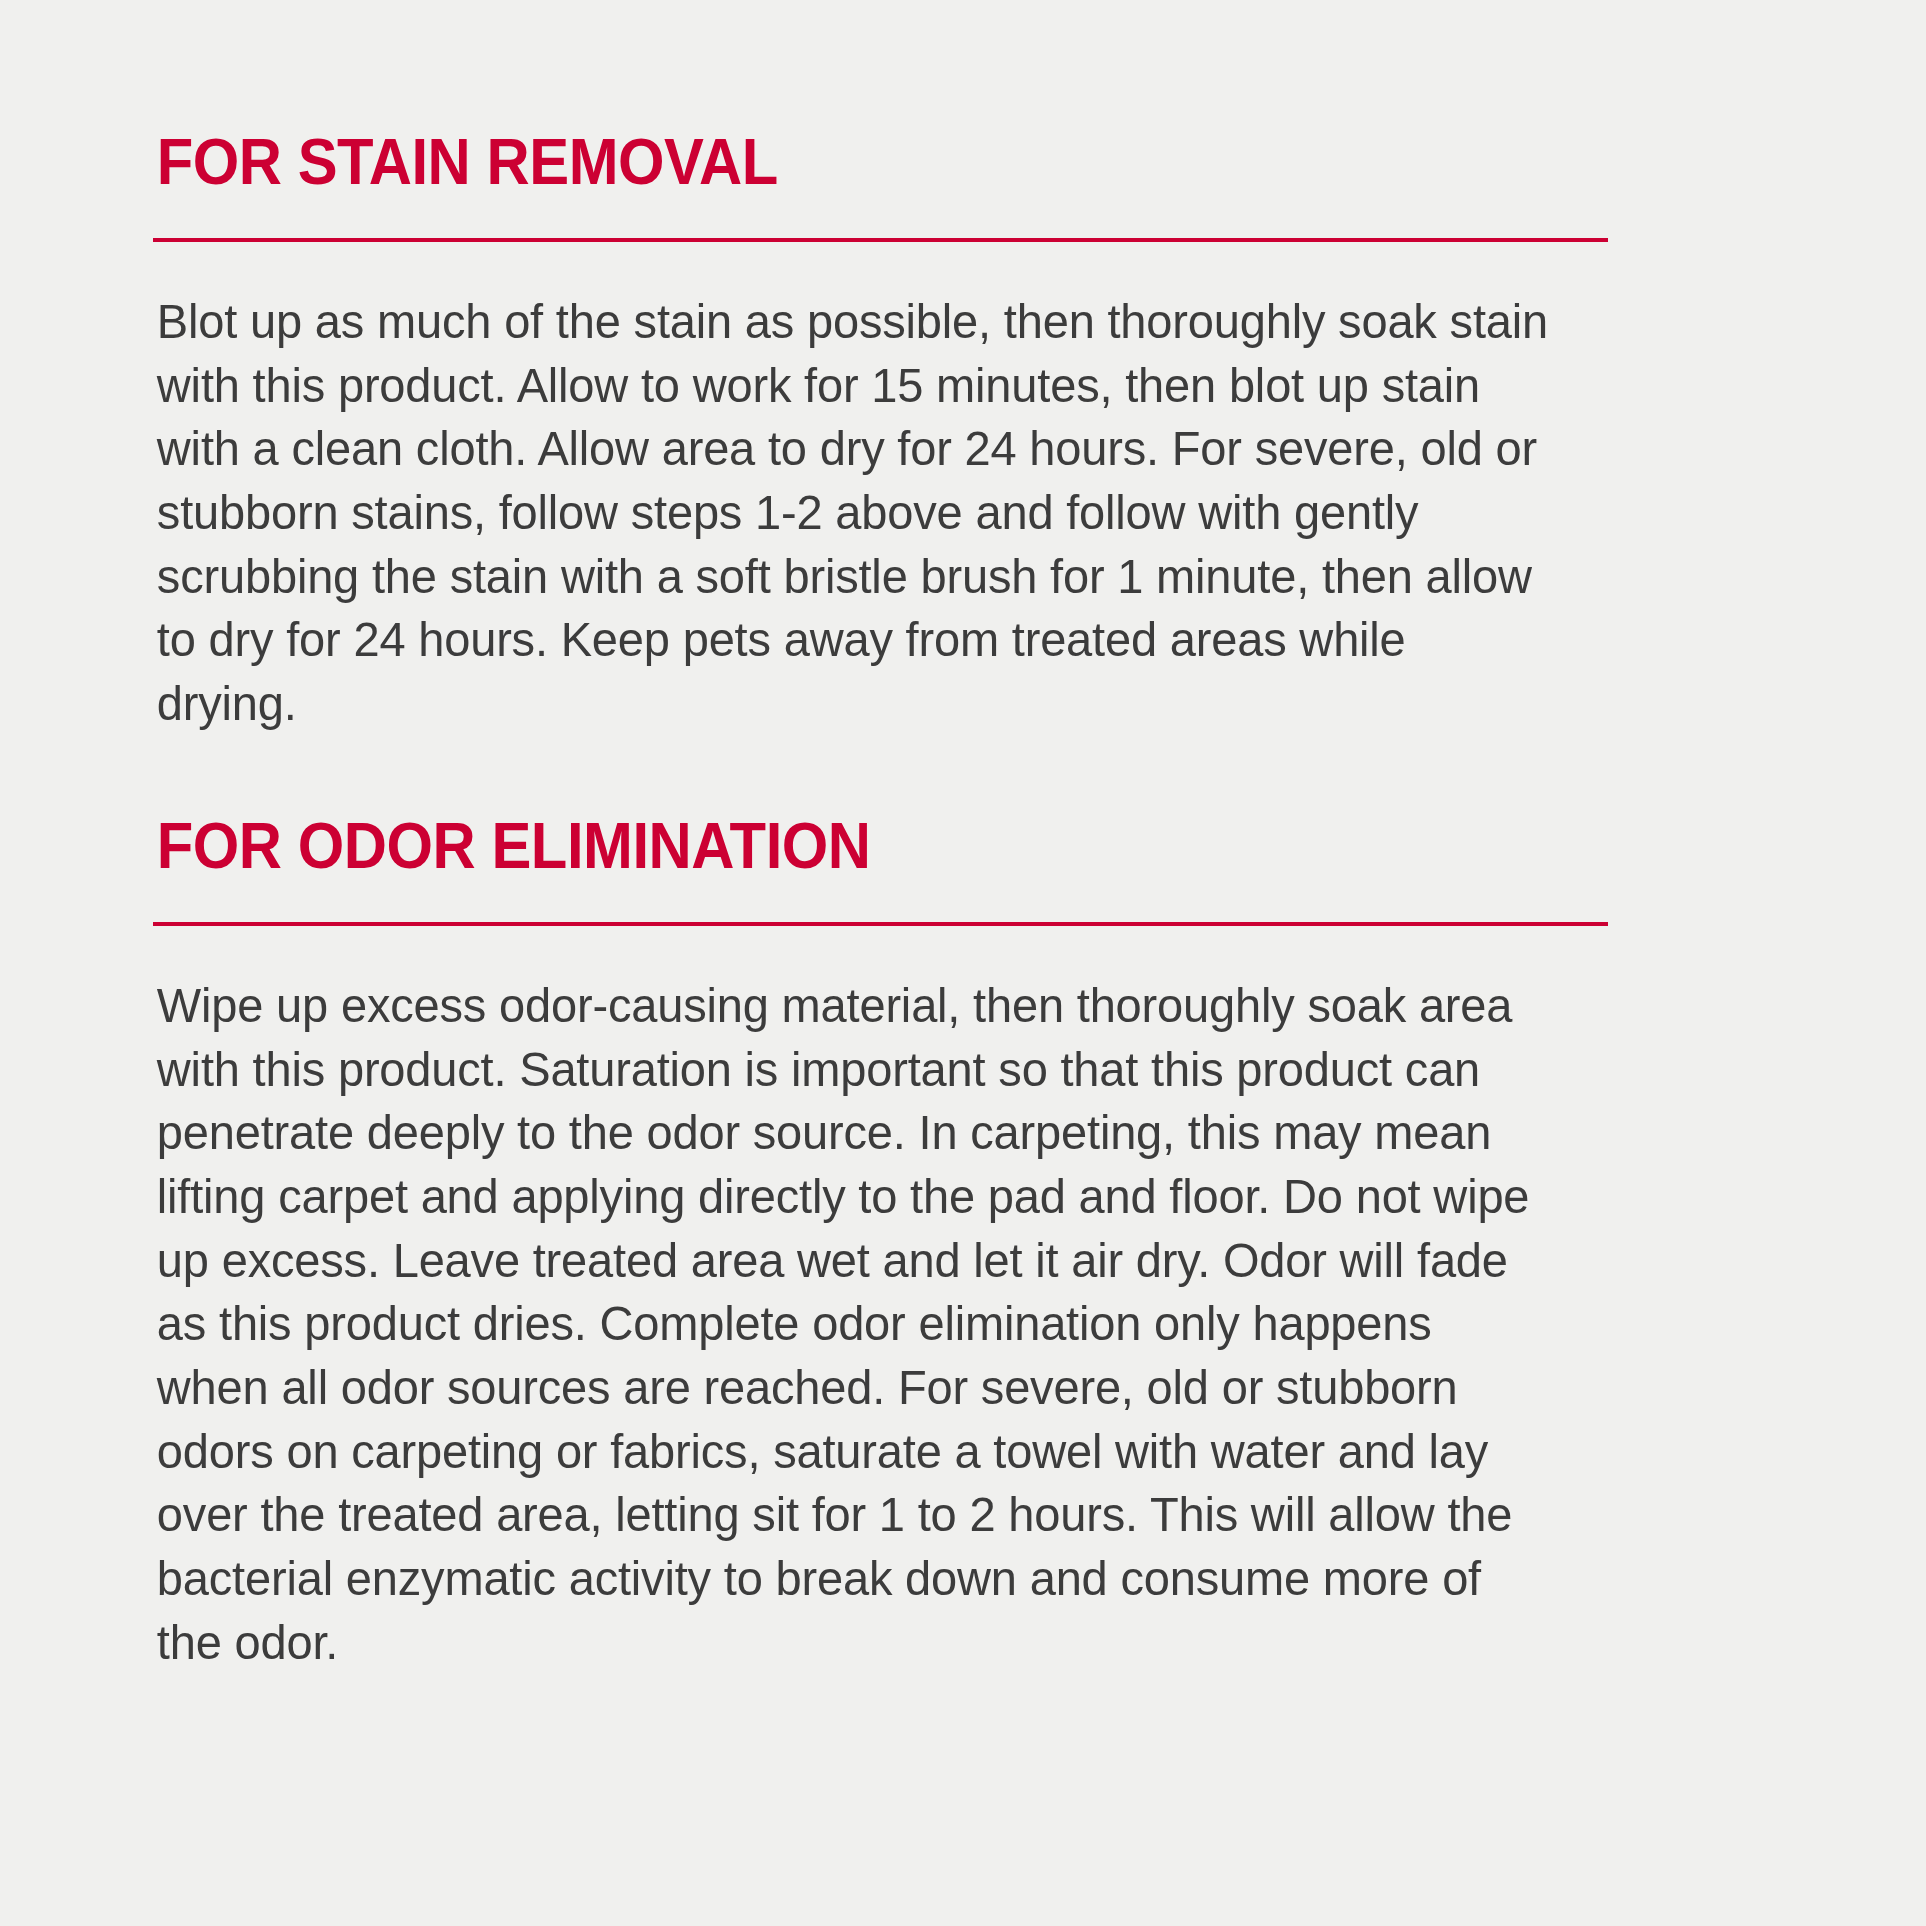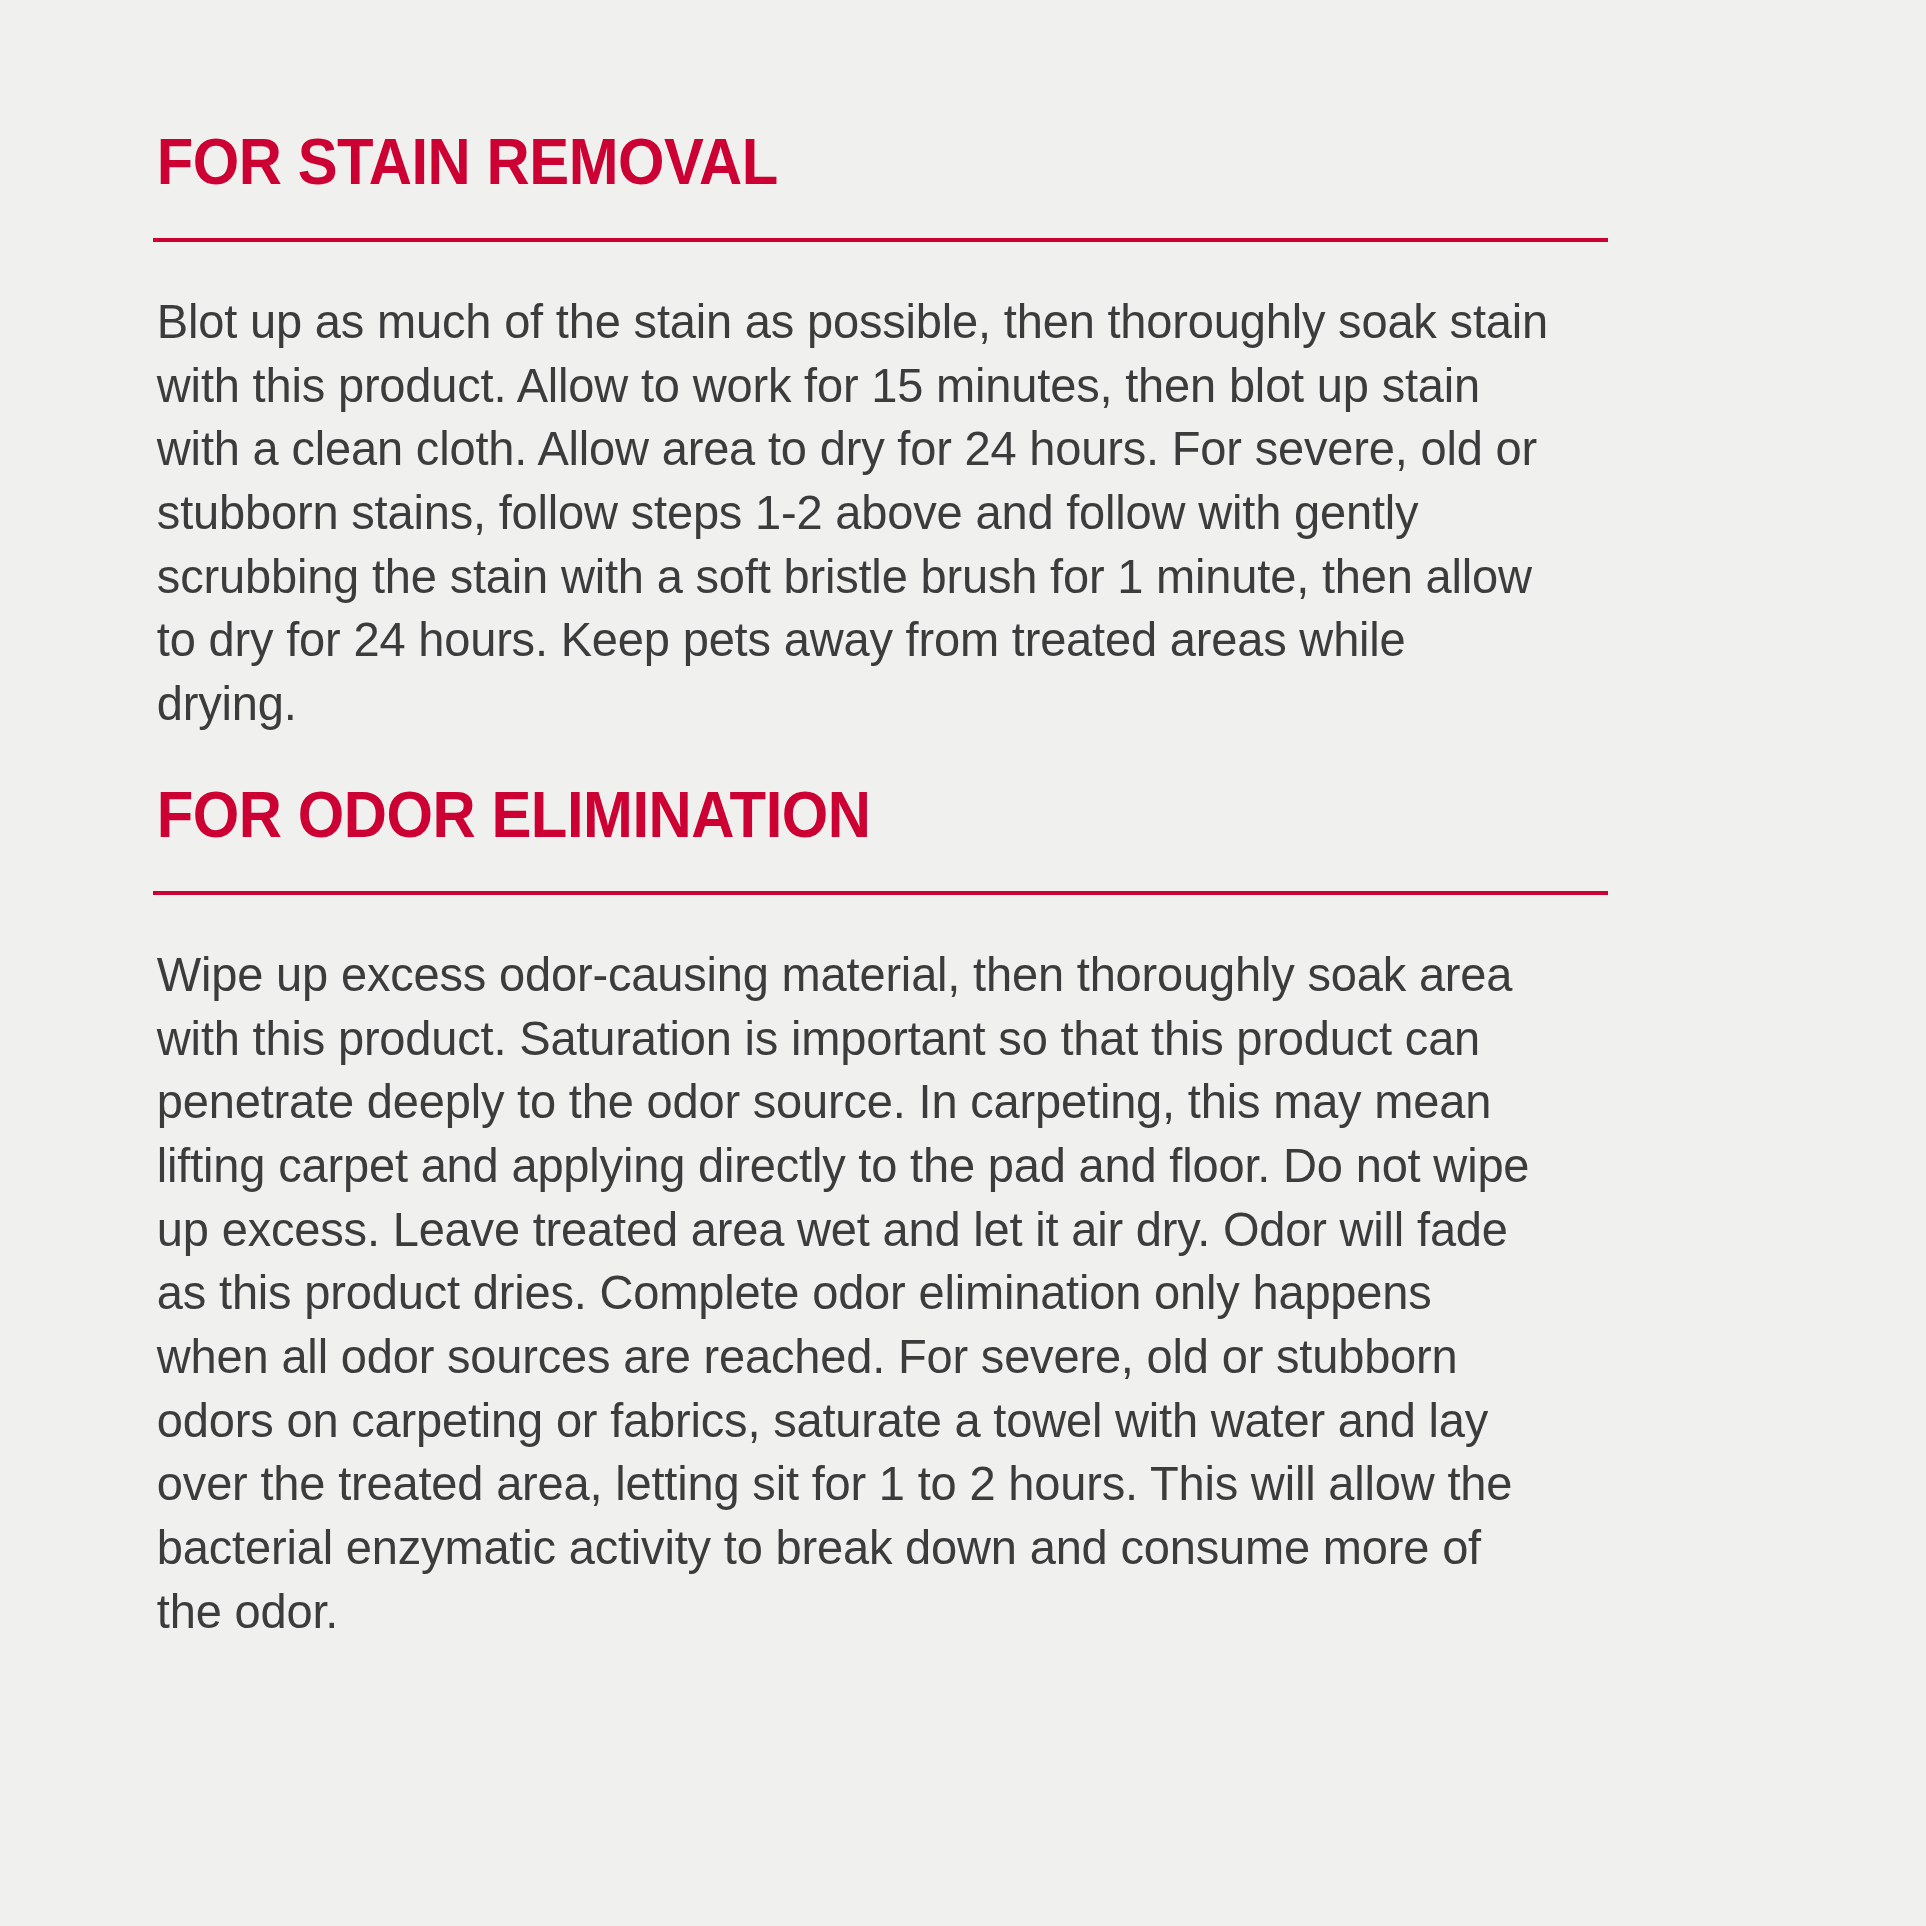--- a/index.html
+++ b/index.html
@@ -53,21 +53,21 @@
     letter-spacing: -0.2px;
     margin: 0;
     padding: 0 0 0 4px;
     transform: scaleX(0.96);
     transform-origin: left top;
   }
   .section-stain .body-text {
     margin-top: 48px;
   }
   .section-odor {
-    margin-top: 46px;
+    margin-top: 77px;
   }
   .section-odor .body-text {
     margin-top: 48px;
   }
 </style>
 </head>
 <body>
 
 <div class="page">
 

